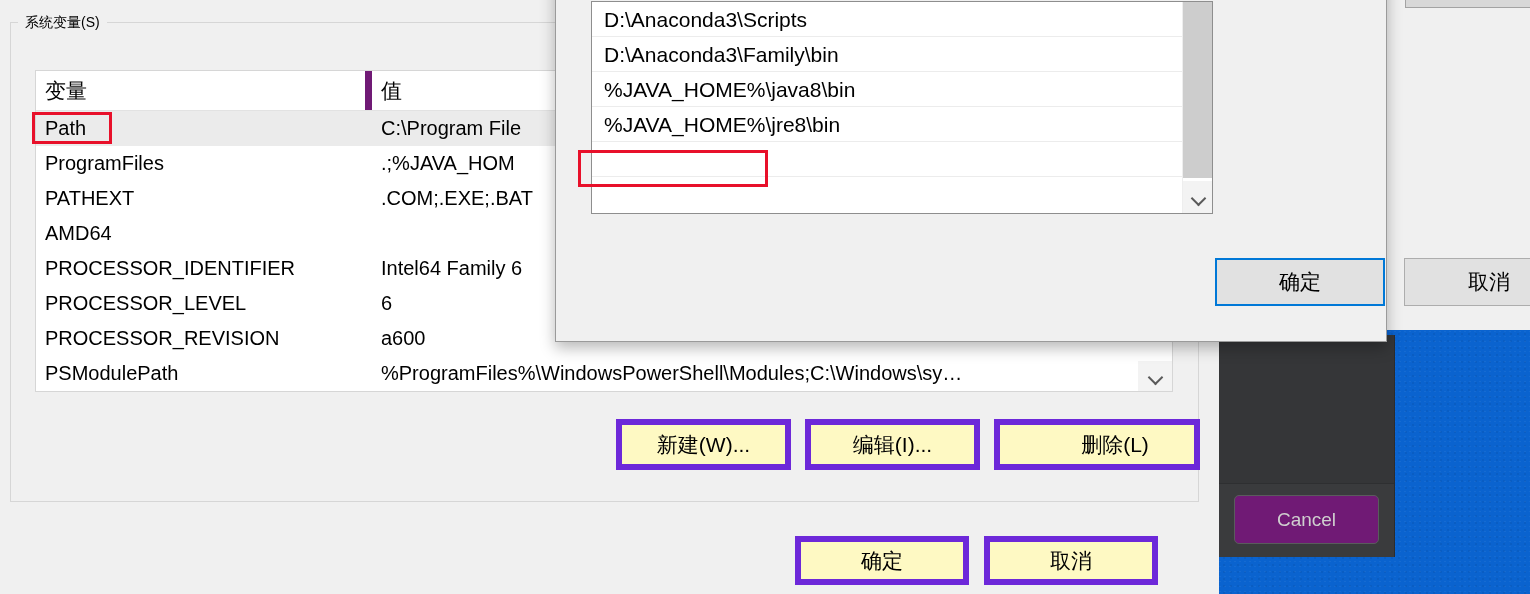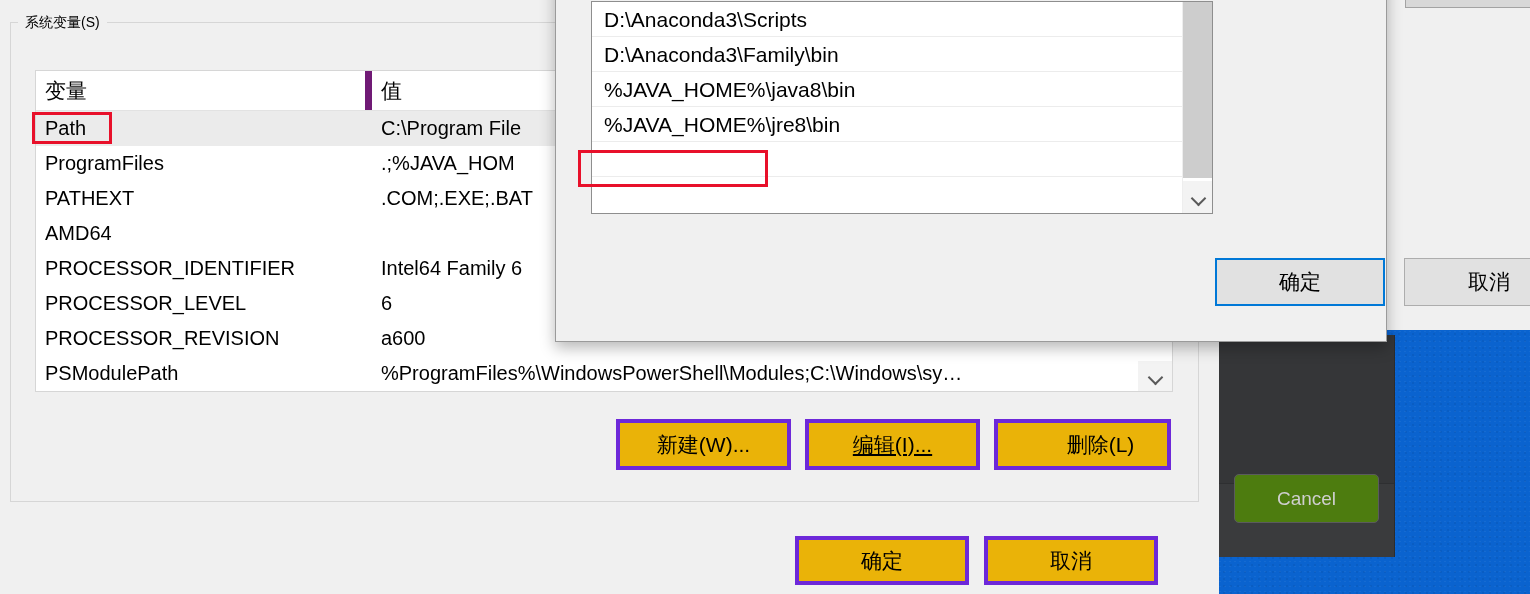--- a/index.html
+++ b/index.html
@@ -22,22 +22,22 @@
   }
   #dark-app-window{
     position:absolute;left:1219px;top:335px;width:175px;height:221px;
     background:#353638;border-right:1px solid #2b2c2e;border-bottom:1px solid #2b2c2e;
   }
   #dark-app-footer{
     position:absolute;left:1219px;top:483px;width:175px;height:73px;
     background:#3a3b3d;border-top:1px solid #2e2f31;
   }
   #dark-cancel-button{
-    position:absolute;left:1234px;top:474px;width:143px;height:47px;
-    background:#4d7c0f;border:1px solid #5a5b5d;border-radius:5px;
+    position:absolute;left:1234px;top:495px;width:143px;height:47px;
+    background:#701a75;border:1px solid #5a5b5d;border-radius:5px;
     color:#cfcfcf;font-size:19px;display:flex;align-items:center;justify-content:center;
   }
   #taskbar-sliver{
     position:absolute;left:1196px;top:330px;width:23px;height:264px;background:#f0f0f0;
   }
   #taskbar-sliver-edge{
     position:absolute;left:1196px;top:330px;width:1px;height:264px;background:#d0d0d0;
   }
 
   
@@ -88,27 +88,27 @@
   }
   .chev{width:13px;height:13px;position:relative;}
   .chev::before{
     content:"";position:absolute;left:1px;top:2px;width:9px;height:9px;
     border-right:2px solid #5a5a5a;border-bottom:2px solid #5a5a5a;
     transform:rotate(45deg);
   }
 
   
   .btn{
-    background:#eab308;border:4px solid #6d28d9;color:#000;
+    background:#fef9c3;border:6px solid #6d28d9;color:#000;
     font-size:21px;display:flex;align-items:center;justify-content:center;
     box-sizing:border-box;
   }
   #new-button{position:absolute;left:616px;top:419px;width:175px;height:51px;}
-  #edit-button{position:absolute;left:805px;top:419px;width:175px;height:51px;text-decoration:underline;}
-  #delete-button{position:absolute;left:994px;top:419px;width:177px;height:51px;padding-left:36px;}
+  #edit-button{position:absolute;left:805px;top:419px;width:175px;height:51px;}
+  #delete-button{position:absolute;left:994px;top:419px;width:206px;height:51px;padding-left:36px;}
 
   
   #dialog-ok-button{position:absolute;left:795px;top:536px;width:174px;height:49px;}
   #dialog-cancel-button{position:absolute;left:984px;top:536px;width:174px;height:49px;}
 
   
   #edit-path-dialog{
     position:absolute;left:555px;top:-40px;width:830px;height:380px;
     background:#f0f0f0;border:1px solid #9a9a9a;
     box-shadow:0 6px 14px rgba(0,0,0,.28);

